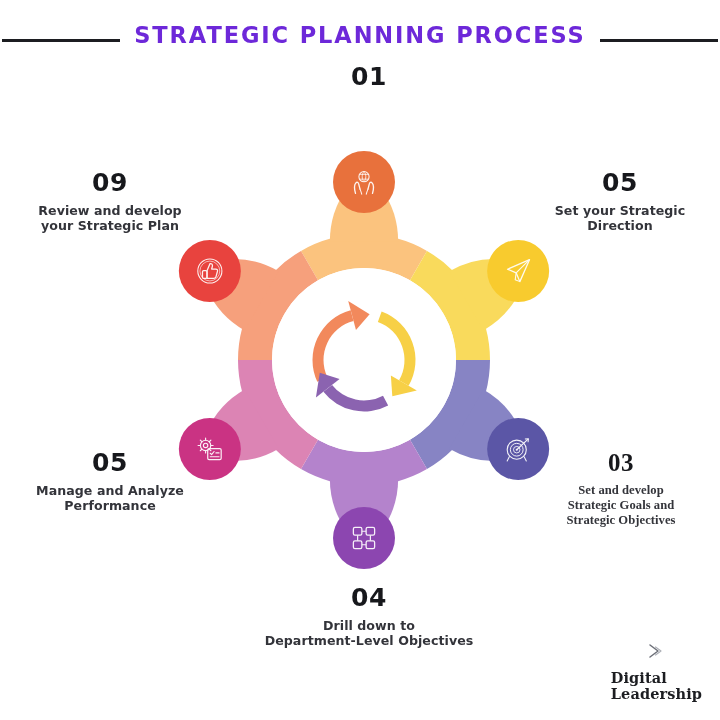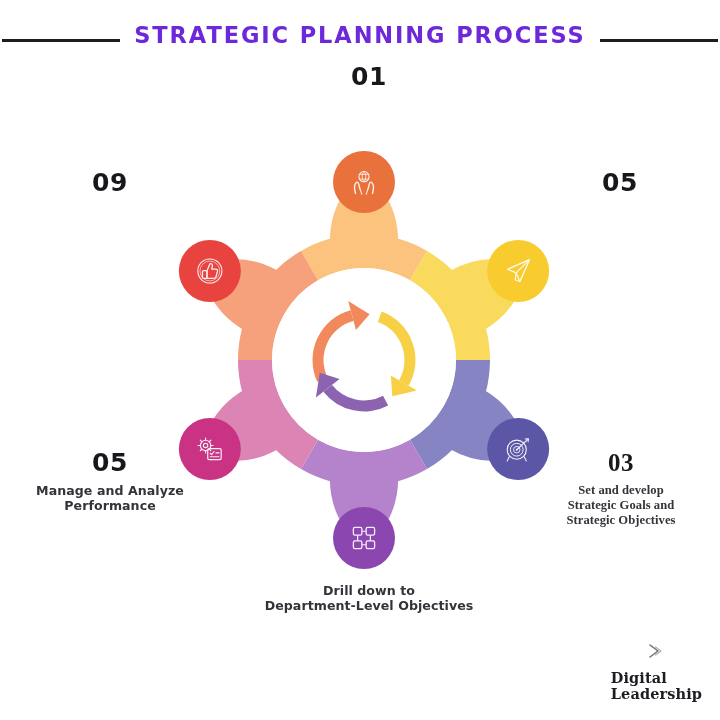--- a/index.html
+++ b/index.html
@@ -224,38 +224,43 @@
       <path id="c-arrow-2" d="M 384.1777854834734 405.47180103223474 A 51.5 51.5 0 0 1 319.41744618925384 391.70656597927143 L 328.0855644789278 384.9342897506892 A 40.5 40.5 0 0 0 379.0135982928286 395.7593775107865 Z" stroke="none" fill="#8B63B0"></path>
       <path id="c-head-2" d="M 311.93134402999 397.55534999486514 L 315.78196198683736 372.67931836758197 L 335.57166663819163 379.0855057350954 Z" stroke="none" fill="#8B63B0"></path>
     </g>
   </svg>
 
   <div class="step" id="step-01">
     <div class="step-number">01</div>
   </div>
   <div class="step" id="step-02">
     <div class="step-number">05</div>
+    <div class="step-label">Set your Strategic
+Direction</div>
   </div>
   <div class="step" id="step-03">
     <div class="step-number">03</div>
     <div class="step-label">Set and develop
 Strategic Goals and
 Strategic Objectives</div>
   </div>
   <div class="step" id="step-04">
+    <div class="step-number">04</div>
     <div class="step-label">Drill down to
 Department-Level Objectives</div>
   </div>
   <div class="step" id="step-05">
     <div class="step-number">05</div>
     <div class="step-label">Manage and Analyze
 Performance</div>
   </div>
   <div class="step" id="step-06">
     <div class="step-number">09</div>
+    <div class="step-label">Review and develop
+your Strategic Plan</div>
   </div>
 </div>
 
 <div id="brand">
   <svg width="18" height="20" viewBox="0 0 18 20">
     <path d="M3 4 L11 10 L3 16" fill="none" stroke="#6c6f78" stroke-width="1.5" stroke-linecap="round" stroke-linejoin="round"></path>
     <path d="M8.5 6 L14 10 L8.5 14" fill="none" stroke="#aeb1b8" stroke-width="1.2" stroke-linecap="round" stroke-linejoin="round"></path>
   </svg>
   <div id="brand-name">Digital
 Leadership</div>

